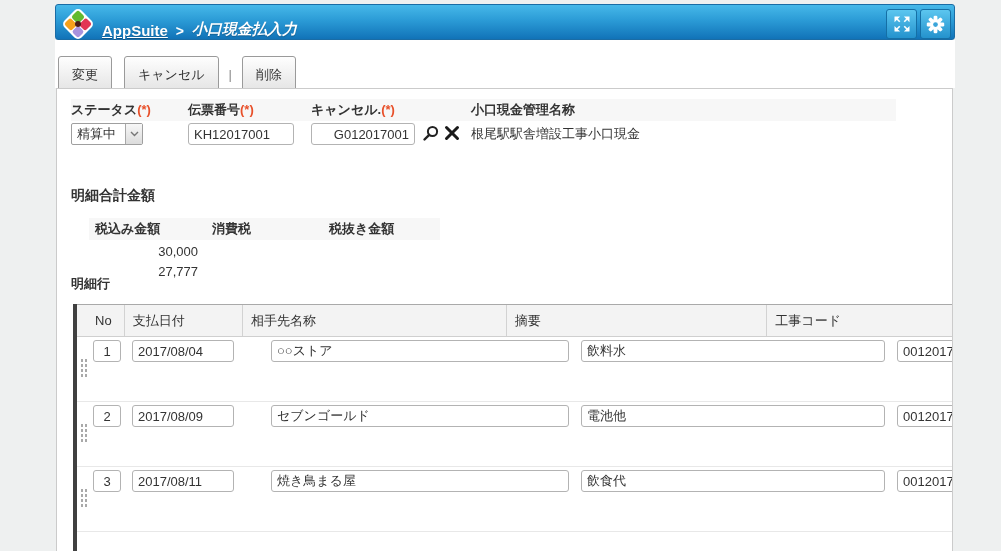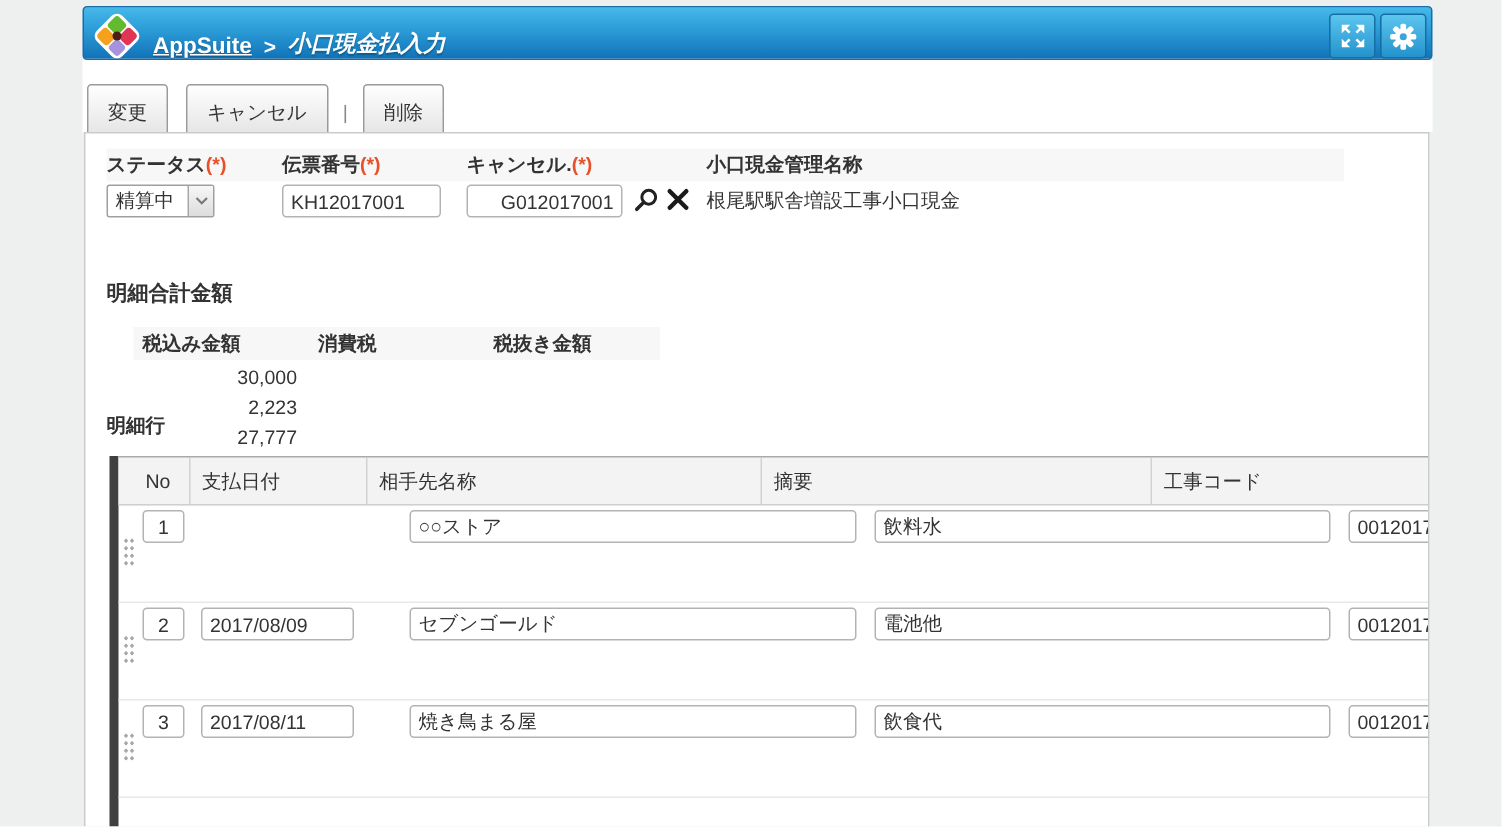--- a/index.html
+++ b/index.html
@@ -105,21 +105,21 @@
   .petty-value { position:absolute; left:400px; top:0; line-height:22px; white-space:nowrap; }
 
   .totals-title { position:absolute; left:14px; top:98px; font-weight:bold; font-size:14px; }
   .totals-band { position:absolute; left:32px; top:129px; width:351px; height:22px; background:#f7f7f7; display:flex; }
   .t-cell { width:117px; line-height:22px; font-weight:bold; padding-left:6px; }
   .totals-values { position:absolute; left:32px; top:153px; width:351px; display:flex;flex-direction:column; }
   .t-val { width:117px; text-align:right; padding-right:8px; line-height:20px; }
 
   .details-title { position:absolute; left:14px; top:186px; font-weight:bold; font-size:13px; }
 
-  .dtable { position:absolute; left:16px; top:215px; width:881px; height:248px; border-left:6px solid #404040; }
+  .dtable { position:absolute; left:16px; top:215px; width:881px; height:248px; border-left:4px solid #404040; }
   .dhead {
     display:flex; height:33px; background:#f3f3f3;
     border-top:1px solid #a9a9a9; border-bottom:1px solid #cfcfcf;
   }
   .dh { line-height:31px; padding-left:8px; color:#333; white-space:nowrap; overflow:hidden; }
   .dh + .dh { border-left:1px solid #d2d2d2; }
   .dh-no { width:52px; padding-left:18px; }
   .dh-date { width:138px; }
   .dh-payee { width:310px; }
   .dh-summary { width:306px; }
@@ -230,37 +230,37 @@
   </div>
 
   <div class="totals-title">明細合計金額</div>
   <div class="totals-band">
     <span class="t-cell">税込み金額</span>
     <span class="t-cell">消費税</span>
     <span class="t-cell">税抜き金額</span>
   </div>
   <div class="totals-values">
     <span class="t-val">30,000</span>
-    <span class="t-val">2,223</span>
     <span class="t-val">27,777</span>
   </div>
 
   <div class="details-title">明細行</div>
 
   <div class="dtable">
     <div class="dhead">
       <span class="dh dh-no">No</span>
       <span class="dh dh-date">支払日付</span>
       <span class="dh dh-payee">相手先名称</span>
       <span class="dh dh-summary">摘要</span>
       <span class="dh dh-code">工事コード</span>
     </div>
 
     <div class="drow">
       <input class="txt-input no-box" value="1" style="">
+      <input class="txt-input in-date" value="2017/08/04" style="">
       <input class="txt-input in-summary" value="飲料水" style="">
       <input class="txt-input in-payee" value="○○ストア" style="">
       <input class="txt-input in-code" value="00120170" style="">
       <span class="drag"></span>
     </div>
 
     <div class="drow">
       <input class="txt-input no-box" value="2" style="">
       <input class="txt-input in-date" value="2017/08/09" style="">
       <input class="txt-input in-payee" value="セブンゴールド" style="">

